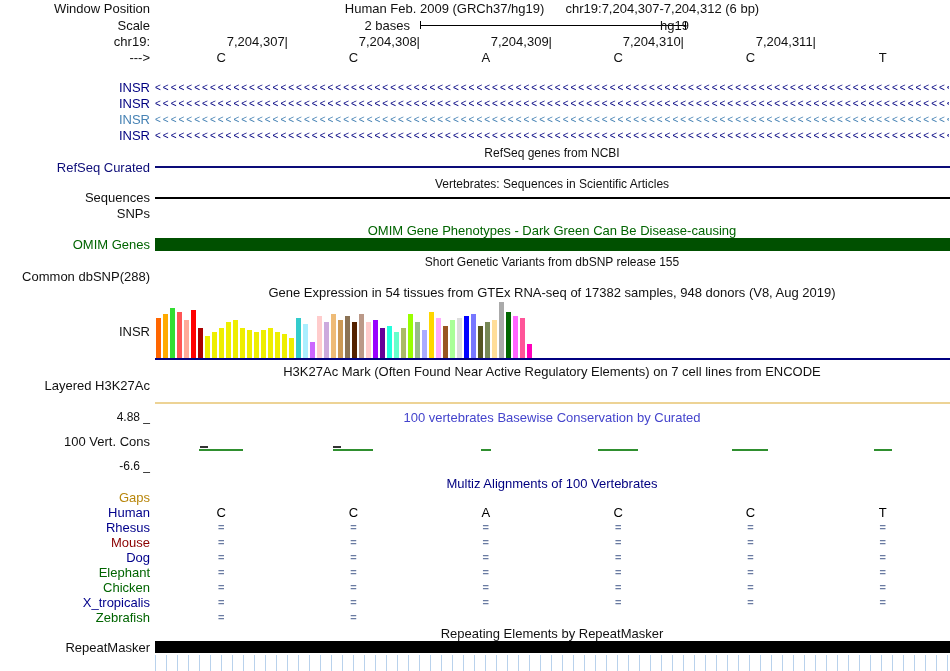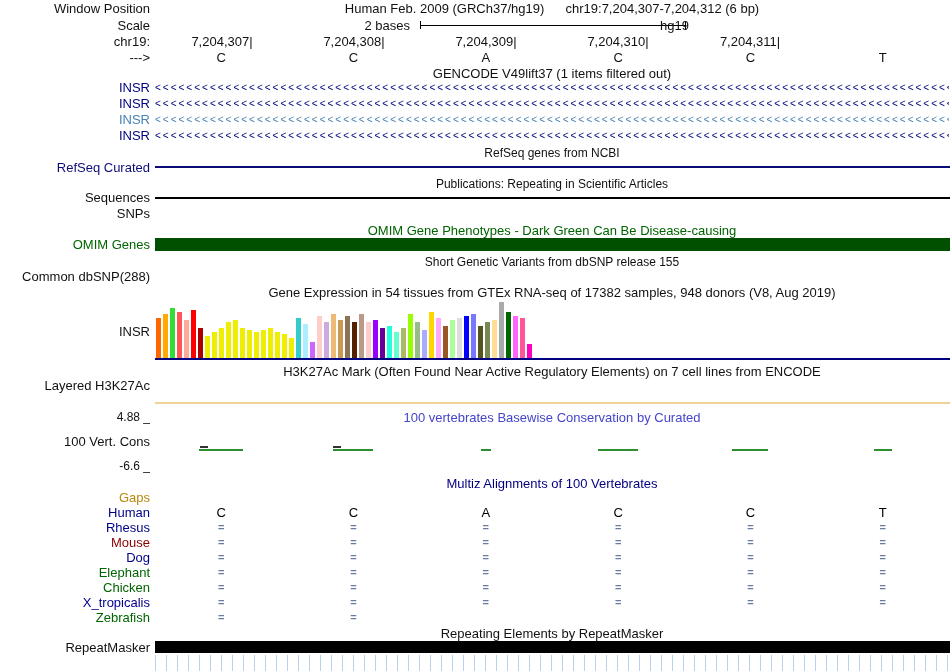--- a/index.html
+++ b/index.html
@@ -6,21 +6,21 @@
   .browser{position:relative;width:950px;height:671px;background:#fff;
            font-family:"Liberation Sans",sans-serif;font-size:13px;color:#111;overflow:hidden;}
   .lab{position:absolute;left:0;width:150px;text-align:right;height:15px;line-height:15px;white-space:nowrap;}
   .ctr{position:absolute;left:155px;width:794px;text-align:center;height:15px;line-height:15px;white-space:nowrap;}
   .small{font-size:12px;}
   .cols{position:absolute;left:155px;width:794px;display:flex;}
   .cols>span{flex:1;text-align:center;height:15px;line-height:15px;}
   .hline{position:absolute;left:155px;width:795px;}
   .arrowline{position:absolute;left:155px;width:794px;height:16px;line-height:16px;
              font-size:10px;letter-spacing:2px;overflow:hidden;white-space:nowrap;}
-  .tick-label{position:absolute;top:34px;width:132px;text-align:center;height:15px;line-height:15px;}
+  .tick-label{position:absolute;top:34px;width:132px;text-align:right;height:15px;line-height:15px;}
   .scalebar{position:absolute;left:420px;top:21px;width:264px;height:8px;
             border-left:1px solid #000;border-right:1px solid #000;}
   .scalebar:after{content:"";position:absolute;left:0;right:0;top:4px;border-top:1px solid #000;}
   .gtex-bars{position:absolute;left:156px;top:302px;height:56px;display:flex;align-items:flex-end;gap:2px;}
   .gtex-bar{width:5px;}
   .pmarks{position:absolute;left:155px;width:794px;top:448px;height:4px;display:flex;}
   .ccol{flex:1;display:flex;justify-content:center;align-items:center;height:4px;}
   .ccol i{display:block;height:2px;}
   .mz-label{position:absolute;left:0;width:150px;text-align:right;height:15px;line-height:15px;}
   .mz-row{position:absolute;left:155px;width:794px;display:flex;height:15px;line-height:15px;}
@@ -57,35 +57,34 @@
   <div class="lab" style="top:50px">---&gt;</div>
   <div class="cols" style="top:50px">
     <span>C</span>
     <span>C</span>
     <span>A</span>
     <span>C</span>
     <span>C</span>
     <span>T</span>
   </div>
 
-  <div class="ctr" style="top:66px">GENCODE V49lift37 (1 items filtered out)</div>
   <div class="lab" style="top: 80px; color: rgb(0, 0, 128);">INSR</div>
   <div class="lab" style="top: 96px; color: rgb(0, 0, 128);">INSR</div>
   <div class="lab" style="top: 112px; color: rgb(70, 130, 180);">INSR</div>
   <div class="lab" style="top: 128px; color: rgb(0, 0, 128);">INSR</div>
   <div class="arrowline" style="top: 80px; color: rgb(0, 0, 128);">&lt;&lt;&lt;&lt;&lt;&lt;&lt;&lt;&lt;&lt;&lt;&lt;&lt;&lt;&lt;&lt;&lt;&lt;&lt;&lt;&lt;&lt;&lt;&lt;&lt;&lt;&lt;&lt;&lt;&lt;&lt;&lt;&lt;&lt;&lt;&lt;&lt;&lt;&lt;&lt;&lt;&lt;&lt;&lt;&lt;&lt;&lt;&lt;&lt;&lt;&lt;&lt;&lt;&lt;&lt;&lt;&lt;&lt;&lt;&lt;&lt;&lt;&lt;&lt;&lt;&lt;&lt;&lt;&lt;&lt;&lt;&lt;&lt;&lt;&lt;&lt;&lt;&lt;&lt;&lt;&lt;&lt;&lt;&lt;&lt;&lt;&lt;&lt;&lt;&lt;&lt;&lt;&lt;&lt;&lt;&lt;&lt;&lt;&lt;&lt;&lt;&lt;&lt;&lt;&lt;&lt;&lt;&lt;&lt;&lt;</div>
   <div class="arrowline" style="top: 96px; color: rgb(0, 0, 128);">&lt;&lt;&lt;&lt;&lt;&lt;&lt;&lt;&lt;&lt;&lt;&lt;&lt;&lt;&lt;&lt;&lt;&lt;&lt;&lt;&lt;&lt;&lt;&lt;&lt;&lt;&lt;&lt;&lt;&lt;&lt;&lt;&lt;&lt;&lt;&lt;&lt;&lt;&lt;&lt;&lt;&lt;&lt;&lt;&lt;&lt;&lt;&lt;&lt;&lt;&lt;&lt;&lt;&lt;&lt;&lt;&lt;&lt;&lt;&lt;&lt;&lt;&lt;&lt;&lt;&lt;&lt;&lt;&lt;&lt;&lt;&lt;&lt;&lt;&lt;&lt;&lt;&lt;&lt;&lt;&lt;&lt;&lt;&lt;&lt;&lt;&lt;&lt;&lt;&lt;&lt;&lt;&lt;&lt;&lt;&lt;&lt;&lt;&lt;&lt;&lt;&lt;&lt;&lt;&lt;&lt;&lt;&lt;&lt;&lt;</div>
   <div class="arrowline" style="top: 112px; color: rgb(70, 130, 180);">&lt;&lt;&lt;&lt;&lt;&lt;&lt;&lt;&lt;&lt;&lt;&lt;&lt;&lt;&lt;&lt;&lt;&lt;&lt;&lt;&lt;&lt;&lt;&lt;&lt;&lt;&lt;&lt;&lt;&lt;&lt;&lt;&lt;&lt;&lt;&lt;&lt;&lt;&lt;&lt;&lt;&lt;&lt;&lt;&lt;&lt;&lt;&lt;&lt;&lt;&lt;&lt;&lt;&lt;&lt;&lt;&lt;&lt;&lt;&lt;&lt;&lt;&lt;&lt;&lt;&lt;&lt;&lt;&lt;&lt;&lt;&lt;&lt;&lt;&lt;&lt;&lt;&lt;&lt;&lt;&lt;&lt;&lt;&lt;&lt;&lt;&lt;&lt;&lt;&lt;&lt;&lt;&lt;&lt;&lt;&lt;&lt;&lt;&lt;&lt;&lt;&lt;&lt;&lt;&lt;&lt;&lt;&lt;&lt;&lt;</div>
   <div class="arrowline" style="top: 128px; color: rgb(0, 0, 128);">&lt;&lt;&lt;&lt;&lt;&lt;&lt;&lt;&lt;&lt;&lt;&lt;&lt;&lt;&lt;&lt;&lt;&lt;&lt;&lt;&lt;&lt;&lt;&lt;&lt;&lt;&lt;&lt;&lt;&lt;&lt;&lt;&lt;&lt;&lt;&lt;&lt;&lt;&lt;&lt;&lt;&lt;&lt;&lt;&lt;&lt;&lt;&lt;&lt;&lt;&lt;&lt;&lt;&lt;&lt;&lt;&lt;&lt;&lt;&lt;&lt;&lt;&lt;&lt;&lt;&lt;&lt;&lt;&lt;&lt;&lt;&lt;&lt;&lt;&lt;&lt;&lt;&lt;&lt;&lt;&lt;&lt;&lt;&lt;&lt;&lt;&lt;&lt;&lt;&lt;&lt;&lt;&lt;&lt;&lt;&lt;&lt;&lt;&lt;&lt;&lt;&lt;&lt;&lt;&lt;&lt;&lt;&lt;&lt;&lt;</div>
 
   <div class="ctr small" style="top:146px">RefSeq genes from NCBI</div>
   <div class="lab" style="top: 160px; color: rgb(12, 12, 120);">RefSeq Curated</div>
   <div class="hline" style="top: 166px; height: 2px; background: rgb(12, 12, 120);"></div>
 
-  <div class="ctr small" style="top:177px">Publications: Repeating in Scientific Articles</div>
+  <div class="ctr small" style="top:177px">Vertebrates: Sequences in Scientific Articles</div>
   <div class="lab" style="top:190px">Sequences</div>
   <div class="hline" style="top:197px;height:2px;background:#000"></div>
   <div class="lab" style="top:206px">SNPs</div>
 
   <div class="ctr" style="top: 223px; color: rgb(0, 100, 0);">OMIM Gene Phenotypes - Dark Green Can Be Disease-causing</div>
   <div class="lab" style="top: 237px; color: rgb(0, 100, 0);">OMIM Genes</div>
   <div class="hline" style="top: 238px; height: 13px; background: rgb(0, 80, 0);"></div>
 
   <div class="ctr small" style="top:255px">Short Genetic Variants from dbSNP release 155</div>
   <div class="lab" style="top:269px">Common dbSNP(288)</div>

